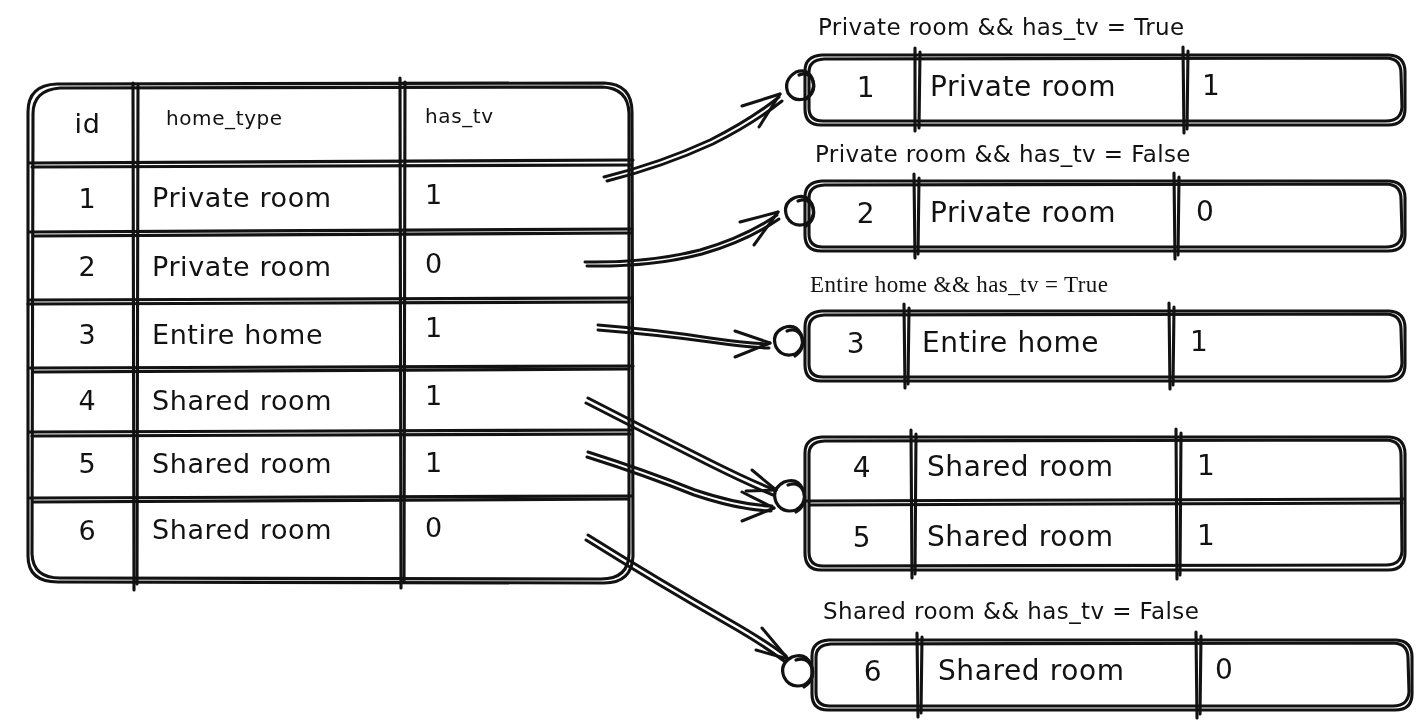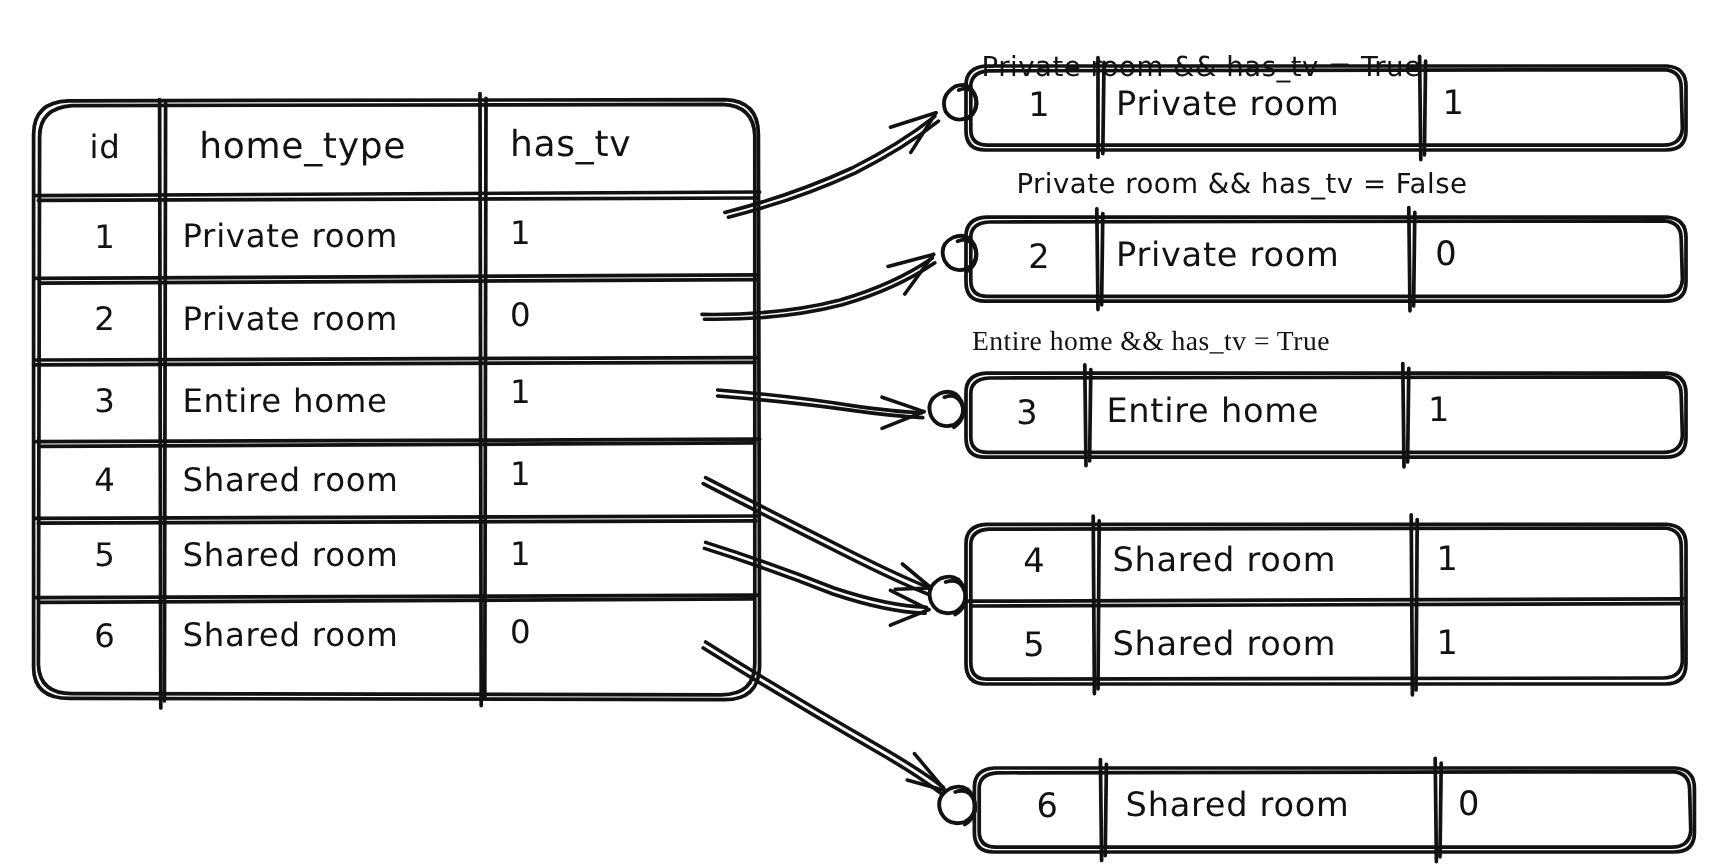--- a/index.html
+++ b/index.html
@@ -29,21 +29,21 @@
   .txt {
     position: absolute;
     color: #121212;
     font-family: "DejaVu Sans", sans-serif;
     white-space: nowrap;
     letter-spacing: 0.6px;
   }
 
   
   .src-head {
-    font-size: 30px;
+    font-size: 20px;
     line-height: 1;
   }
   .src-cell {
     font-size: 27px;
     line-height: 1;
   }
   .src-id {
     font-size: 27px;
     line-height: 1;
     text-align: center;
@@ -244,40 +244,41 @@
   <div class="txt src-cell" style="left:425px; top:382px;">1</div>
 
   <div class="txt src-id" style="left:28px; top:450px;">5</div>
   <div class="txt src-cell" style="left:152px; top:450px;">Shared room</div>
   <div class="txt src-cell" style="left:425px; top:449px;">1</div>
 
   <div class="txt src-id" style="left:28px; top:517px;">6</div>
   <div class="txt src-cell" style="left:152px; top:516px;">Shared room</div>
   <div class="txt src-cell" style="left:425px; top:514px;">0</div>
 
-  <div class="txt grp-label" style="left:818px; top:16px;margin-top:29px;">Private room &amp;&amp; has_tv = True</div>
+  <div class="txt grp-label" style="left:818px; top:16px;">Private room &amp;&amp; has_tv = True</div>
   <div class="txt grp-id" style="left:818px; top:74px;">1</div>
   <div class="txt grp-type" style="left:930px; top:73px;">Private room</div>
   <div class="txt grp-tv" style="left:1202px; top:72px;">1</div>
 
-  <div class="txt grp-label" style="left:815px; top:143px;margin-left:32px;">Private room &amp;&amp; has_tv = False</div>
+  <div class="txt grp-label" style="left:815px; top:143px;">Private room &amp;&amp; has_tv = False</div>
   <div class="txt grp-id" style="left:818px; top:200px;">2</div>
   <div class="txt grp-type" style="left:930px; top:199px;">Private room</div>
   <div class="txt grp-tv" style="left:1196px; top:198px;">0</div>
 
   <div class="txt grp-label" style="left:810px; top:273px;font-family:Liberation Serif, serif;">Entire home &amp;&amp; has_tv = True</div>
   <div class="txt grp-id" style="left:808px; top:330px;">3</div>
   <div class="txt grp-type" style="left:922px; top:329px;">Entire home</div>
   <div class="txt grp-tv" style="left:1190px; top:328px;">1</div>
 
   <div class="txt grp-id" style="left:814px; top:454px;">4</div>
   <div class="txt grp-type" style="left:927px; top:453px;">Shared room</div>
   <div class="txt grp-tv" style="left:1197px; top:452px;">1</div>
 
   <div class="txt grp-id" style="left:814px; top:524px;">5</div>
   <div class="txt grp-type" style="left:927px; top:523px;">Shared room</div>
   <div class="txt grp-tv" style="left:1197px; top:522px;">1</div>
 
+  <div class="txt grp-label" style="left:823px; top:600px;">Shared room &amp;&amp; has_tv = False</div>
   <div class="txt grp-id" style="left:825px; top:658px;">6</div>
   <div class="txt grp-type" style="left:938px; top:657px;">Shared room</div>
   <div class="txt grp-tv" style="left:1215px; top:656px;">0</div>
 
 </div>
 
 </body></html>

